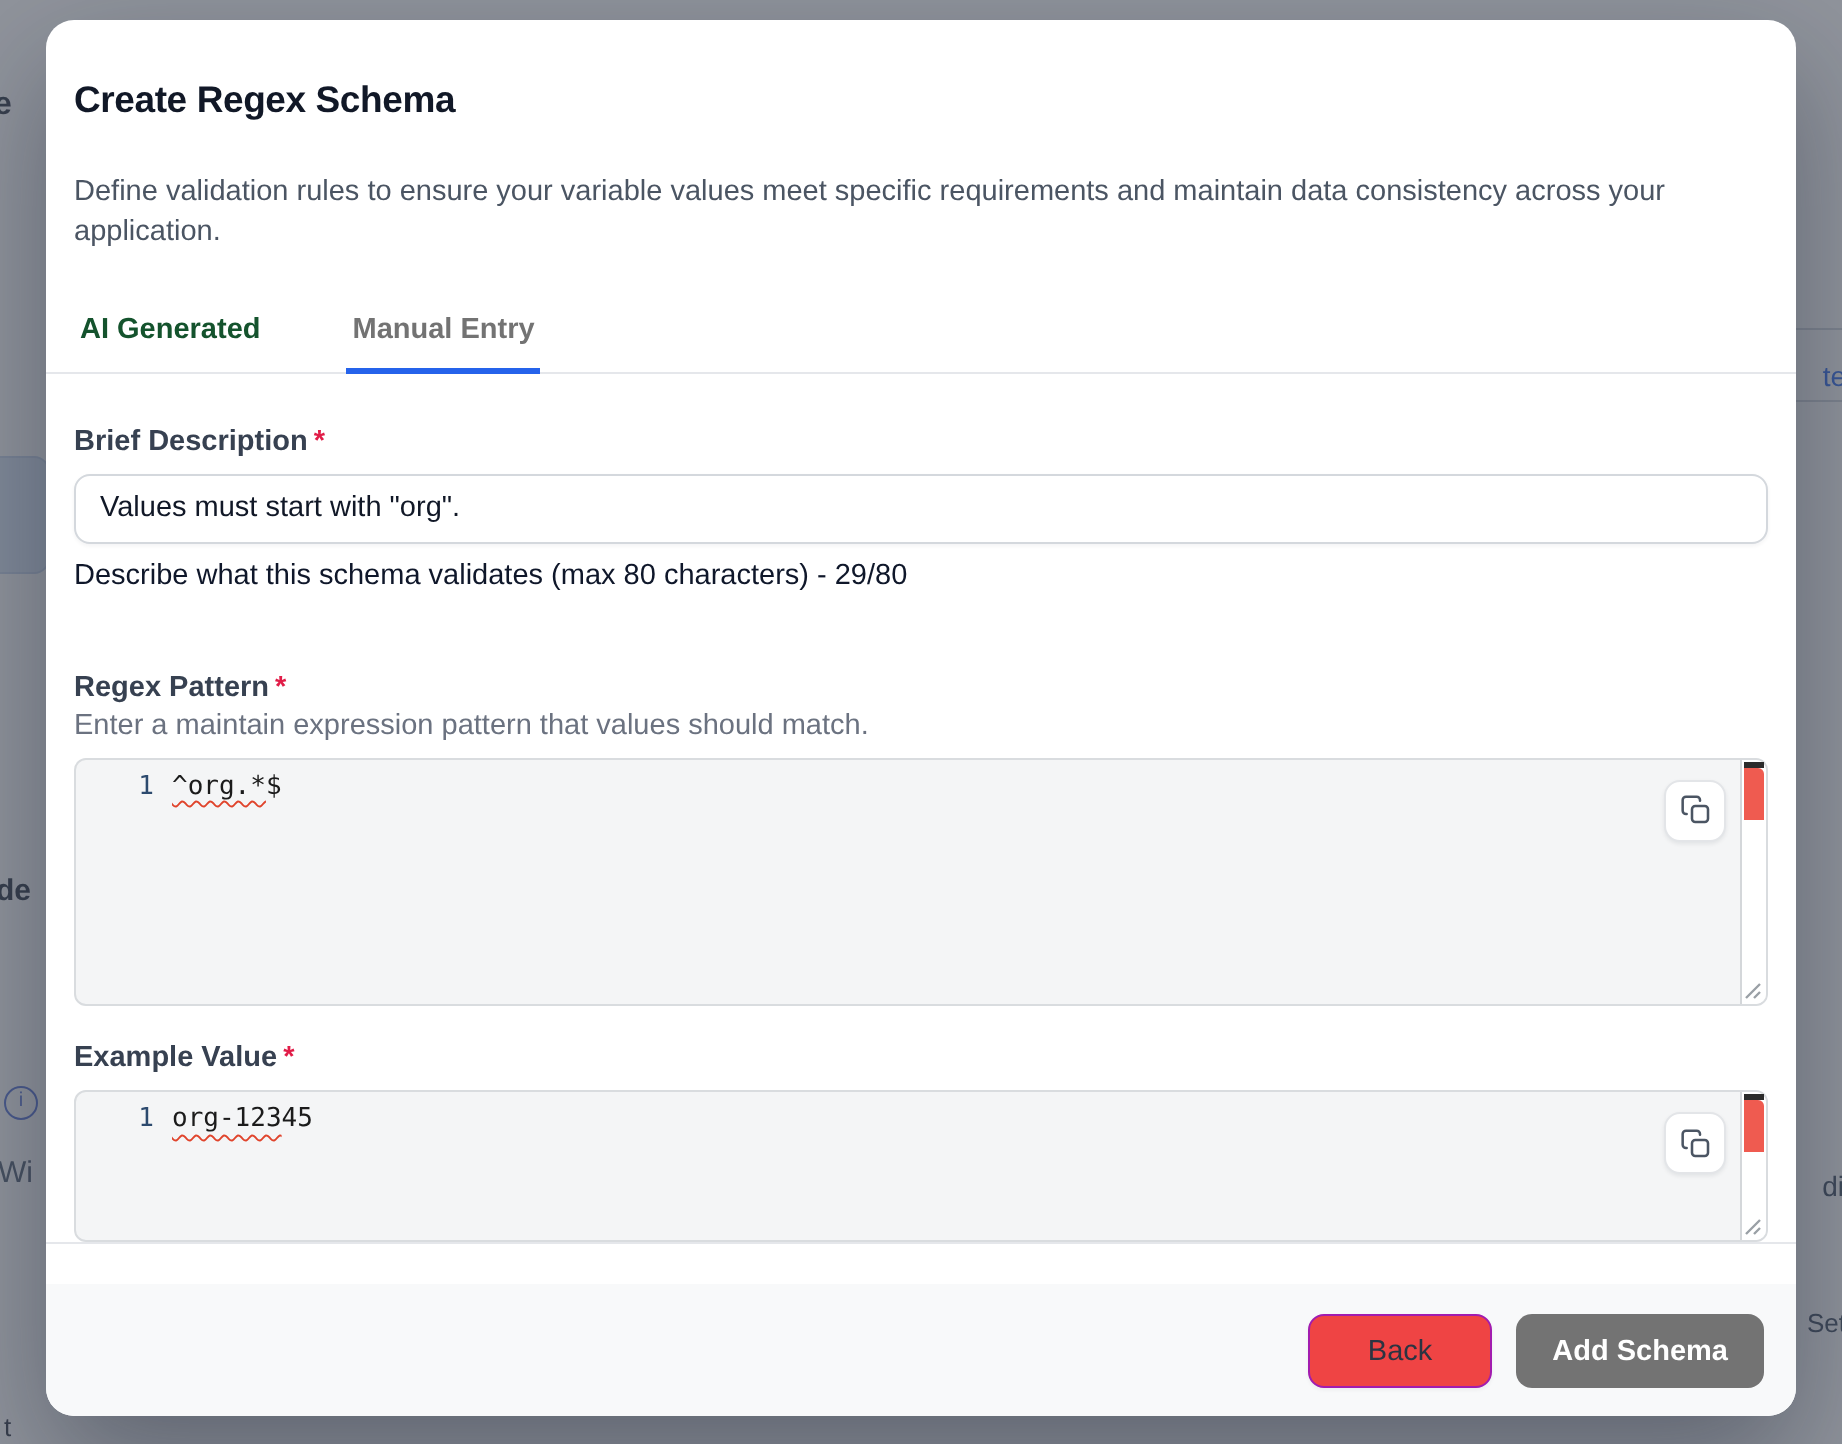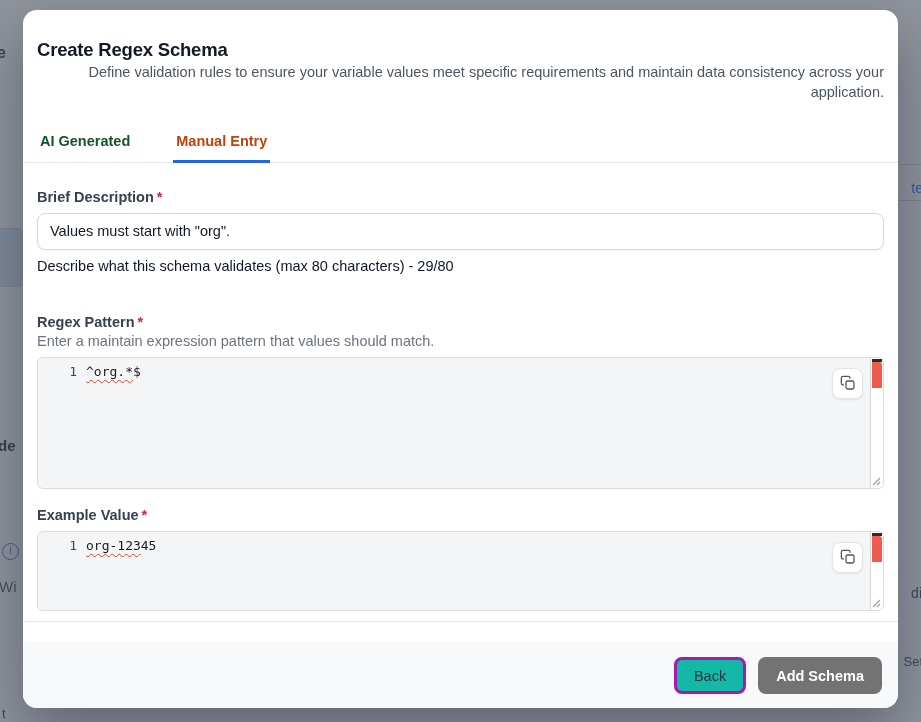--- a/index.html
+++ b/index.html
@@ -31,26 +31,26 @@
   
   .modal {
     position:absolute; left:23px; top:10px; width:875px; height:698px;
     background:#ffffff; border-radius:14px; z-index:5;
     box-shadow:0 24px 60px rgba(15,23,42,.38);
     display:flex; flex-direction:column; overflow:hidden;
   }
   .modal-main { padding:29px 14px 0; flex:1; display:flex; flex-direction:column; min-height:0; }
 
   .modal-title { font-size:18.5px; font-weight:700; color:#111827; letter-spacing:-.2px; }
-  .modal-desc  { margin-top:1px; font-size:14.5px; line-height:1.4; color:#4b5563;text-align:right; }
+  .modal-desc  { margin-top:25px; font-size:14.5px; line-height:1.4; color:#4b5563; }
 
   .tabs { display:flex; gap:40px; margin:30px -14px 0; padding:0 14px;
           border-bottom:1px solid #e5e7eb; }
   .tab  { font-size:14.5px; font-weight:600; color:#14532d; padding:0 3px 11px; cursor:pointer; }
-  .tab.active { color:#c2410c; border-bottom:3px solid #2563eb; margin-bottom:-1px; }
+  .tab.active { color:#737373; border-bottom:3px solid #2563eb; margin-bottom:-1px; }
 
   .form-label { margin-top:26px; font-size:14.5px; font-weight:600; color:#374151; }
   .form-label.tight { margin-top:40px; }
   .form-label.third { margin-top:18px; }
   .req { color:#e11d48; margin-left:3px; }
 
   .text-input {
     margin-top:8px; width:100%; height:37px; border:1px solid #d4d8dd; border-radius:8px;
     padding:0 12px; font-size:14.5px; color:#111827; background:#fff;
     font-family:"Liberation Sans", sans-serif;
@@ -93,21 +93,21 @@
   
   .footer-zone { margin-top:auto; }
   .divider { height:1px; background:#e5e7eb; }
   .modal-footer {
     margin-top:20px; background:#f8f9fa; padding:15px 16px 14px;
     display:flex; justify-content:flex-end; gap:12px; align-items:center;
   }
   .btn { height:37px; border-radius:8px; font-size:14.5px; cursor:pointer;
          font-family:"Liberation Sans", sans-serif; }
   .btn-back {
-    padding:0 17px; background:#14b8a6; border:3px solid #a21caf; font-weight:500; color:#2b3442;
+    padding:0 29px; background:#ef4444; border:1px solid #a21caf; font-weight:500; color:#2b3442;
     box-shadow:0 1px 2px rgba(16,24,40,.05);
   }
   .btn-primary { padding:0 18px; background:#737373; border:none; font-weight:600; color:#ffffff; }
 </style>
 </head>
 <body>
 
 <div class="bg-page">
   <span class="bg-frag bg-word-top">e</span>
   <div class="bg-frag bg-bluebox"></div>

